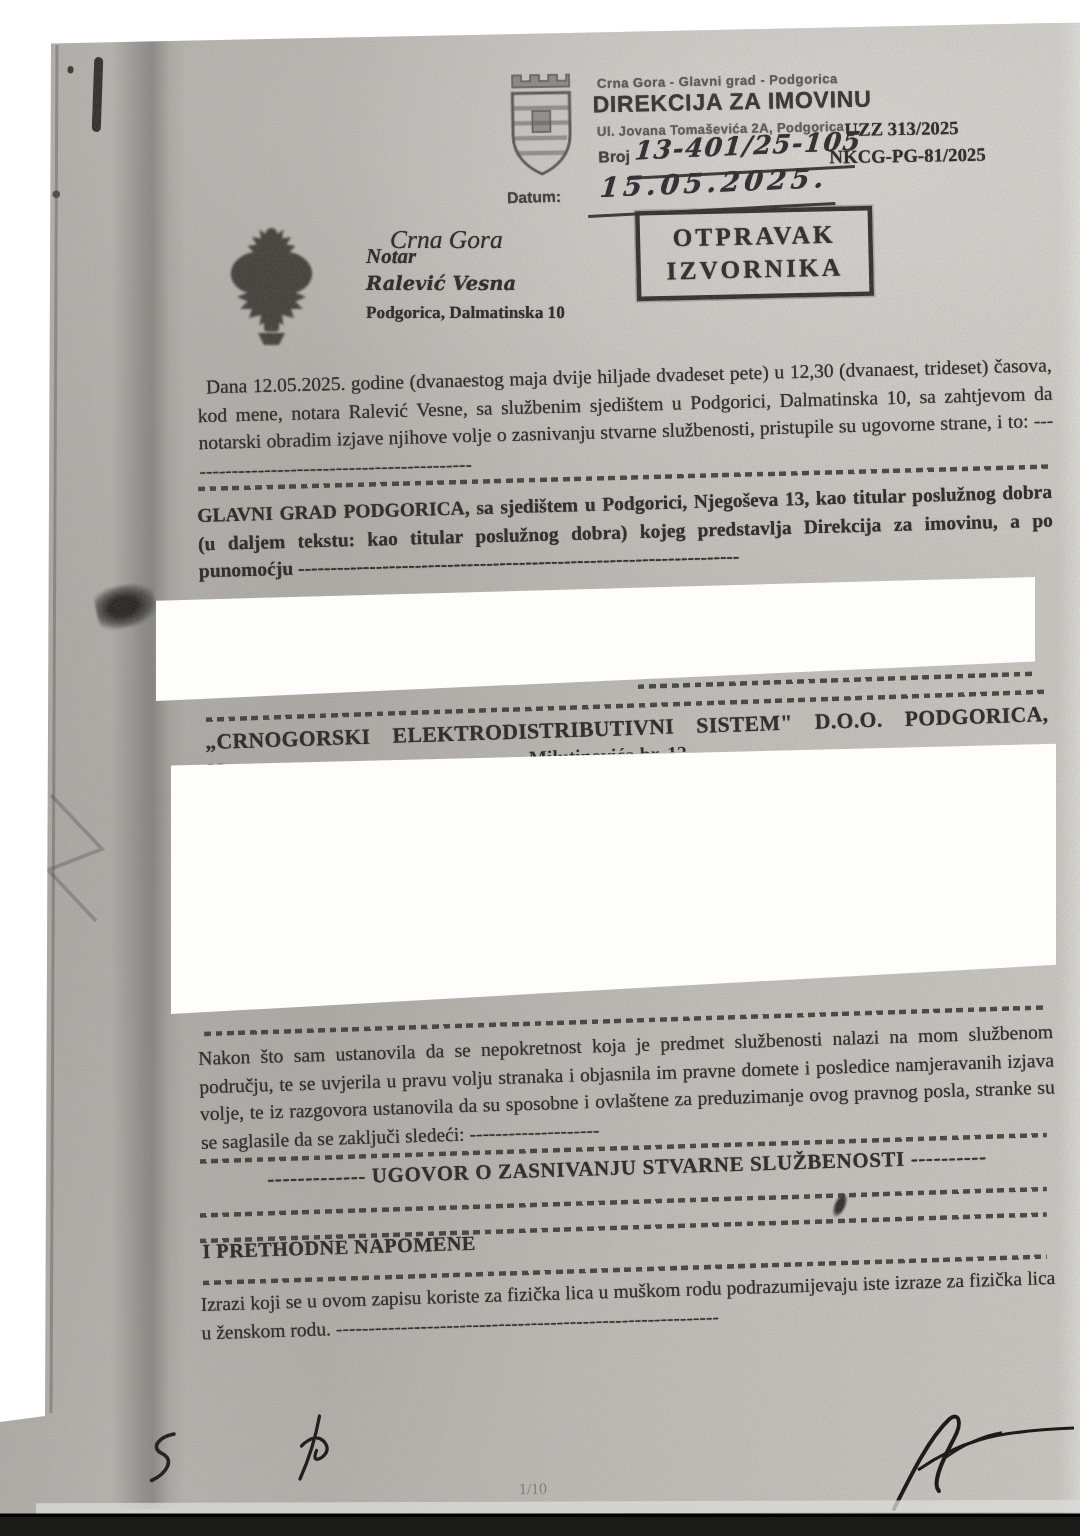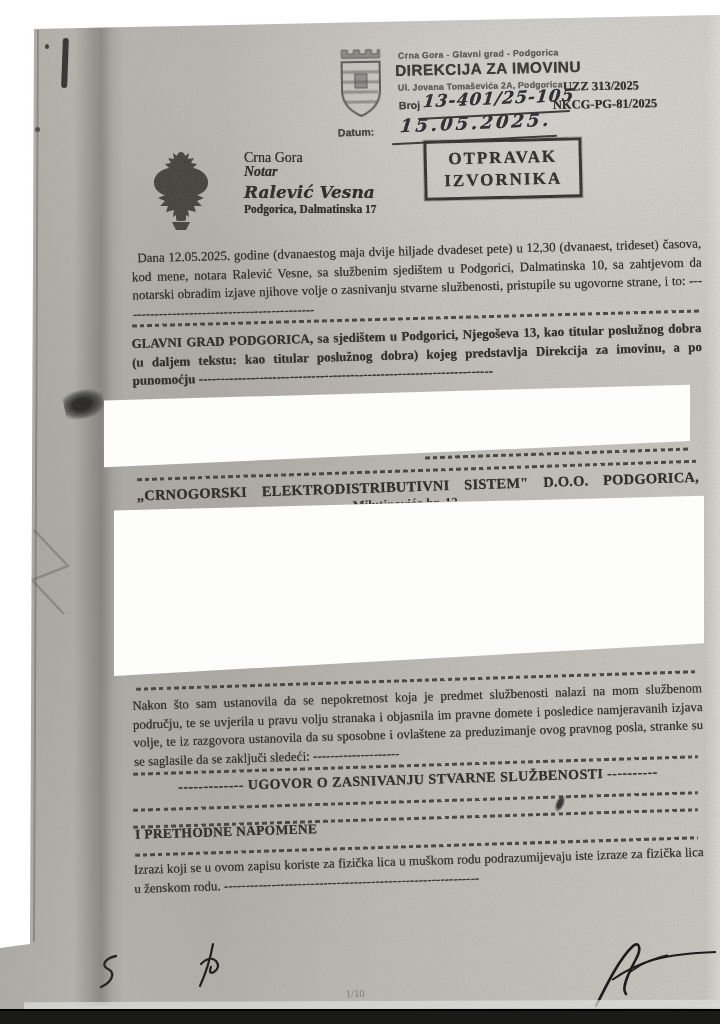--- a/index.html
+++ b/index.html
@@ -58,23 +58,23 @@
 
   
   #otpravak{position:absolute;left:424px;top:139px;width:152px;height:54px;z-index:2;
     border:3px solid #2b2a28;box-shadow:0 0 0 1px rgba(43,42,40,.25);transform:rotate(-1.3deg);
     display:flex;flex-direction:column;align-items:center;justify-content:center;
     font-family:"Liberation Serif", serif;font-weight:700;font-size:17px;letter-spacing:2px;
     color:#262522;text-shadow:0 0 .8px rgba(35,34,31,.8);line-height:22px;}
 
   
   #eagle{position:absolute;left:150px;top:148px;width:62px;height:84px;z-index:2;filter:blur(.6px);opacity:.92;}
-  #not-country{left:244px;top:150px;font-size:14px;}
+  #not-country{left:260px;top:150px;font-size:17px;font-style:italic;}
   #not-title{left:244px;top:164px;font-size:14px;font-style:italic;font-weight:700;font-family:Liberation Serif, serif;}
-  #not-name{left:244px;top:182px;font-size:17px;font-style:italic;font-weight:700;font-family:"DejaVu Serif",serif;}
+  #not-name{left:244px;top:182px;font-size:13px;font-style:italic;font-weight:700;font-family:"DejaVu Serif",serif;}
   #not-addr{left:244px;top:203px;font-size:11.5px;font-weight:700;}
 
   
   #p1{left:132px;top:242px;transform:rotate(-1.5deg);text-indent:6px;}
   #rule-a{left:132px;top:317px;width:568px;transform:rotate(-1.5deg);}
   #p2{left:132px;top:327px;transform:rotate(-1.6deg);font-weight:700;}
   #rule-b{left:425px;top:452px;width:265px;transform:rotate(-1.9deg);}
   #rule-c{left:137px;top:469px;width:560px;transform:rotate(-1.9deg);}
   #party2{left:137px;top:478px;width:566px;font-size:14.5px;font-weight:700;word-spacing:11px;letter-spacing:.2px;transform:rotate(-1.9deg);}
   #party2-partial{position:absolute;left:240px;top:496px;width:330px;height:7px;overflow:hidden;z-index:2;
@@ -152,21 +152,21 @@
       <g fill="#35322e">
         <path d="M31 4c2 0 4 2 4 4l4-3-1 6 6-1-3 5 6 1-4 4c7 1 14 6 15 13 1 8-6 13-11 14l7 3-7 3 5 5-8 0 2 6-8-2 1 7-6-4-2 6-2-6-6 4 1-7-8 2 2-6-8 0 5-5-7-3 7-3C10 46 3 41 4 33 5 26 12 21 19 20l-4-4 6-1-3-5 6 1-1-6 4 3c0-2 2-4 4-4z"></path>
         <rect x="26" y="64" width="10" height="9" rx="2"></rect>
         <path d="M22 74h18l-4 8h-10z"></path>
       </g>
     </svg>
   </div>
   <div class="doc serif" id="not-country">Crna Gora</div>
   <div class="doc" id="not-title">Notar</div>
   <div class="doc" id="not-name">Ralević Vesna</div>
-  <div class="doc serif" id="not-addr">Podgorica, Dalmatinska 17</div>
+  <div class="doc serif" id="not-addr">Podgorica, Dalmatinska 10</div>
 
   <div class="doc p" id="p1">Dana 12.05.2025. godine (dvanaestog maja dvije hiljade dvadeset pete) u 12,30 (dvanaest, trideset) časova, kod mene, notara Ralević Vesne, sa službenim sjedištem u Podgorici, Dalmatinska 10, sa zahtjevom da notarski obradim izjave njihove volje o zasnivanju stvarne službenosti, pristupile su ugovorne strane, i to: ---------------------------------------------</div>
   <div class="rule" id="rule-a"></div>
   <div class="doc p" id="p2">GLAVNI GRAD PODGORICA, sa sjedištem u Podgorici, Njegoševa 13, kao titular poslužnog dobra (u daljem tekstu: kao titular poslužnog dobra) kojeg predstavlja Direkcija za imovinu, a po punomoćju --------------------------------------------------------------------</div>
 
   <div class="rule" id="rule-b"></div>
   <div class="rule" id="rule-c"></div>
   <div class="doc" id="party2">„CRNOGORSKI ELEKTRODISTRIBUTIVNI SISTEM" D.O.O. PODGORICA, sa</div>
   <div id="party2-partial">
     <span>Milutinovića br. 12</span>

